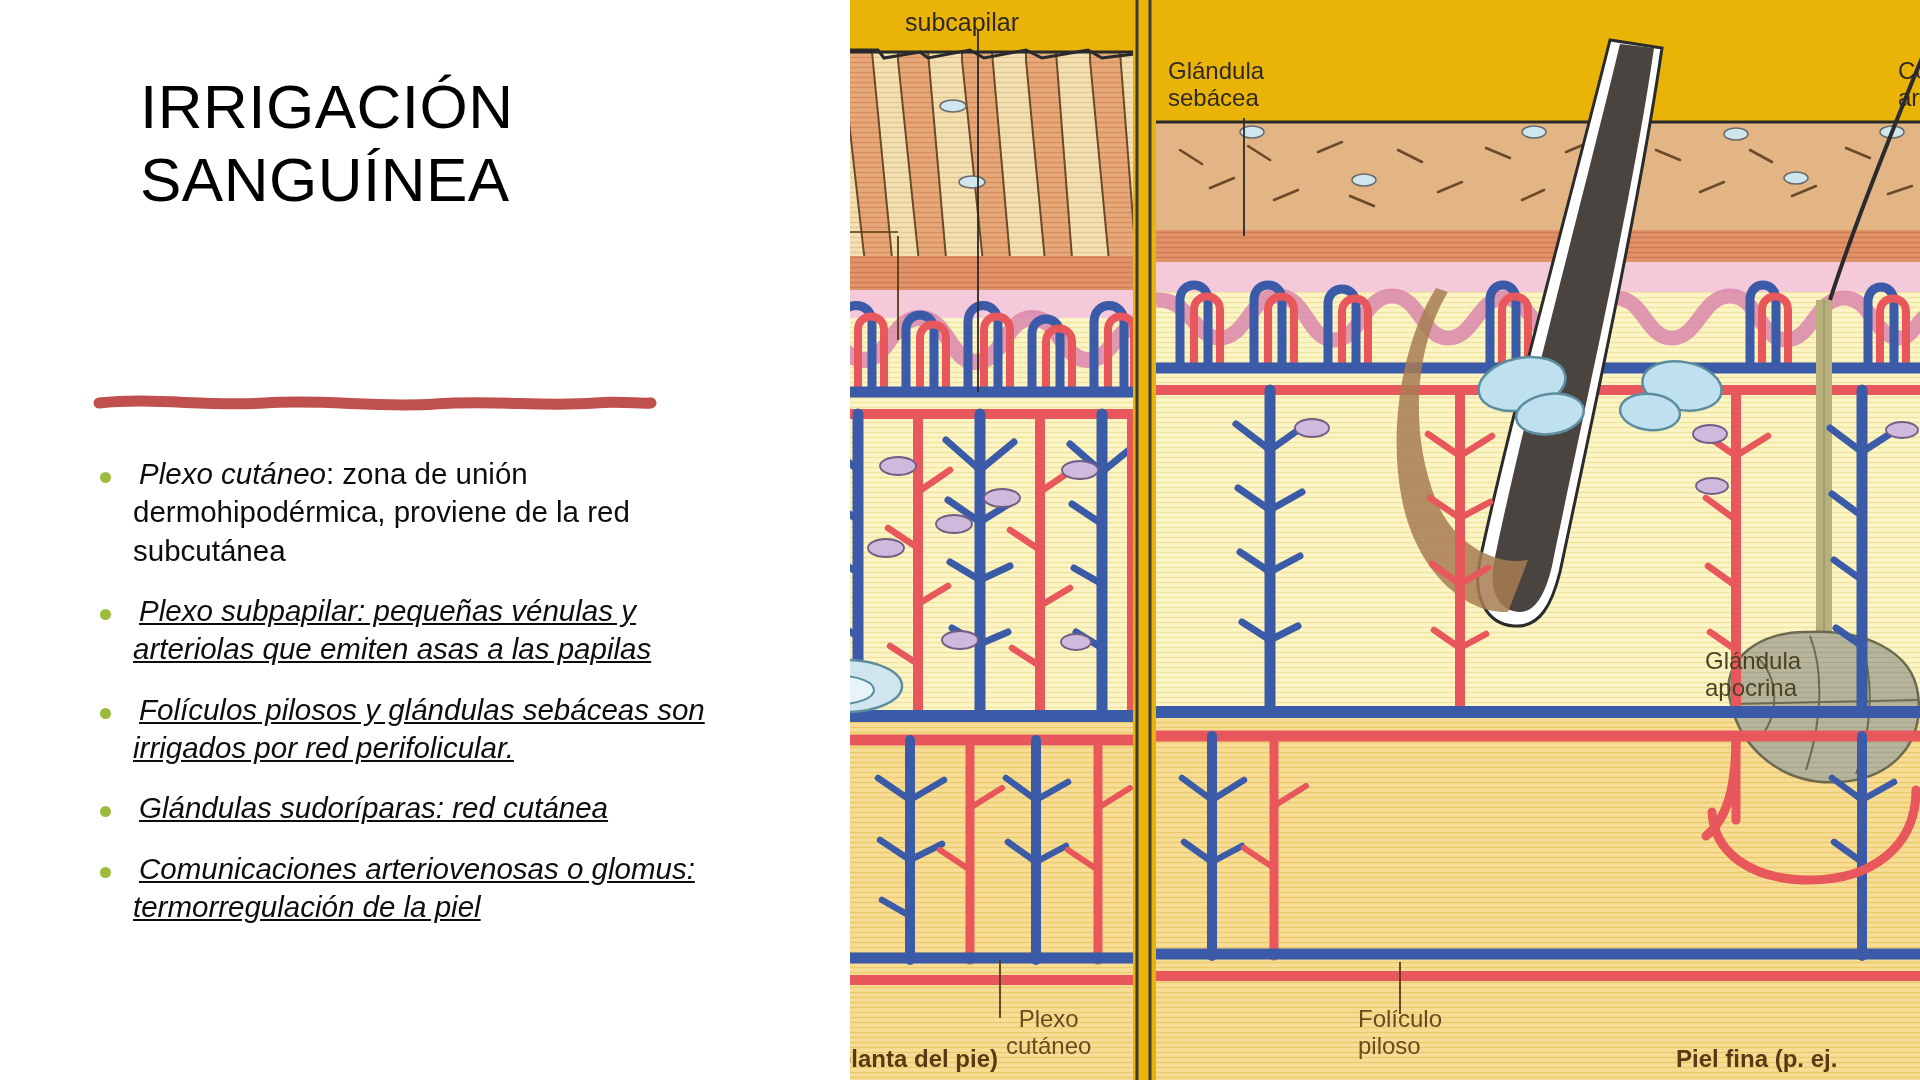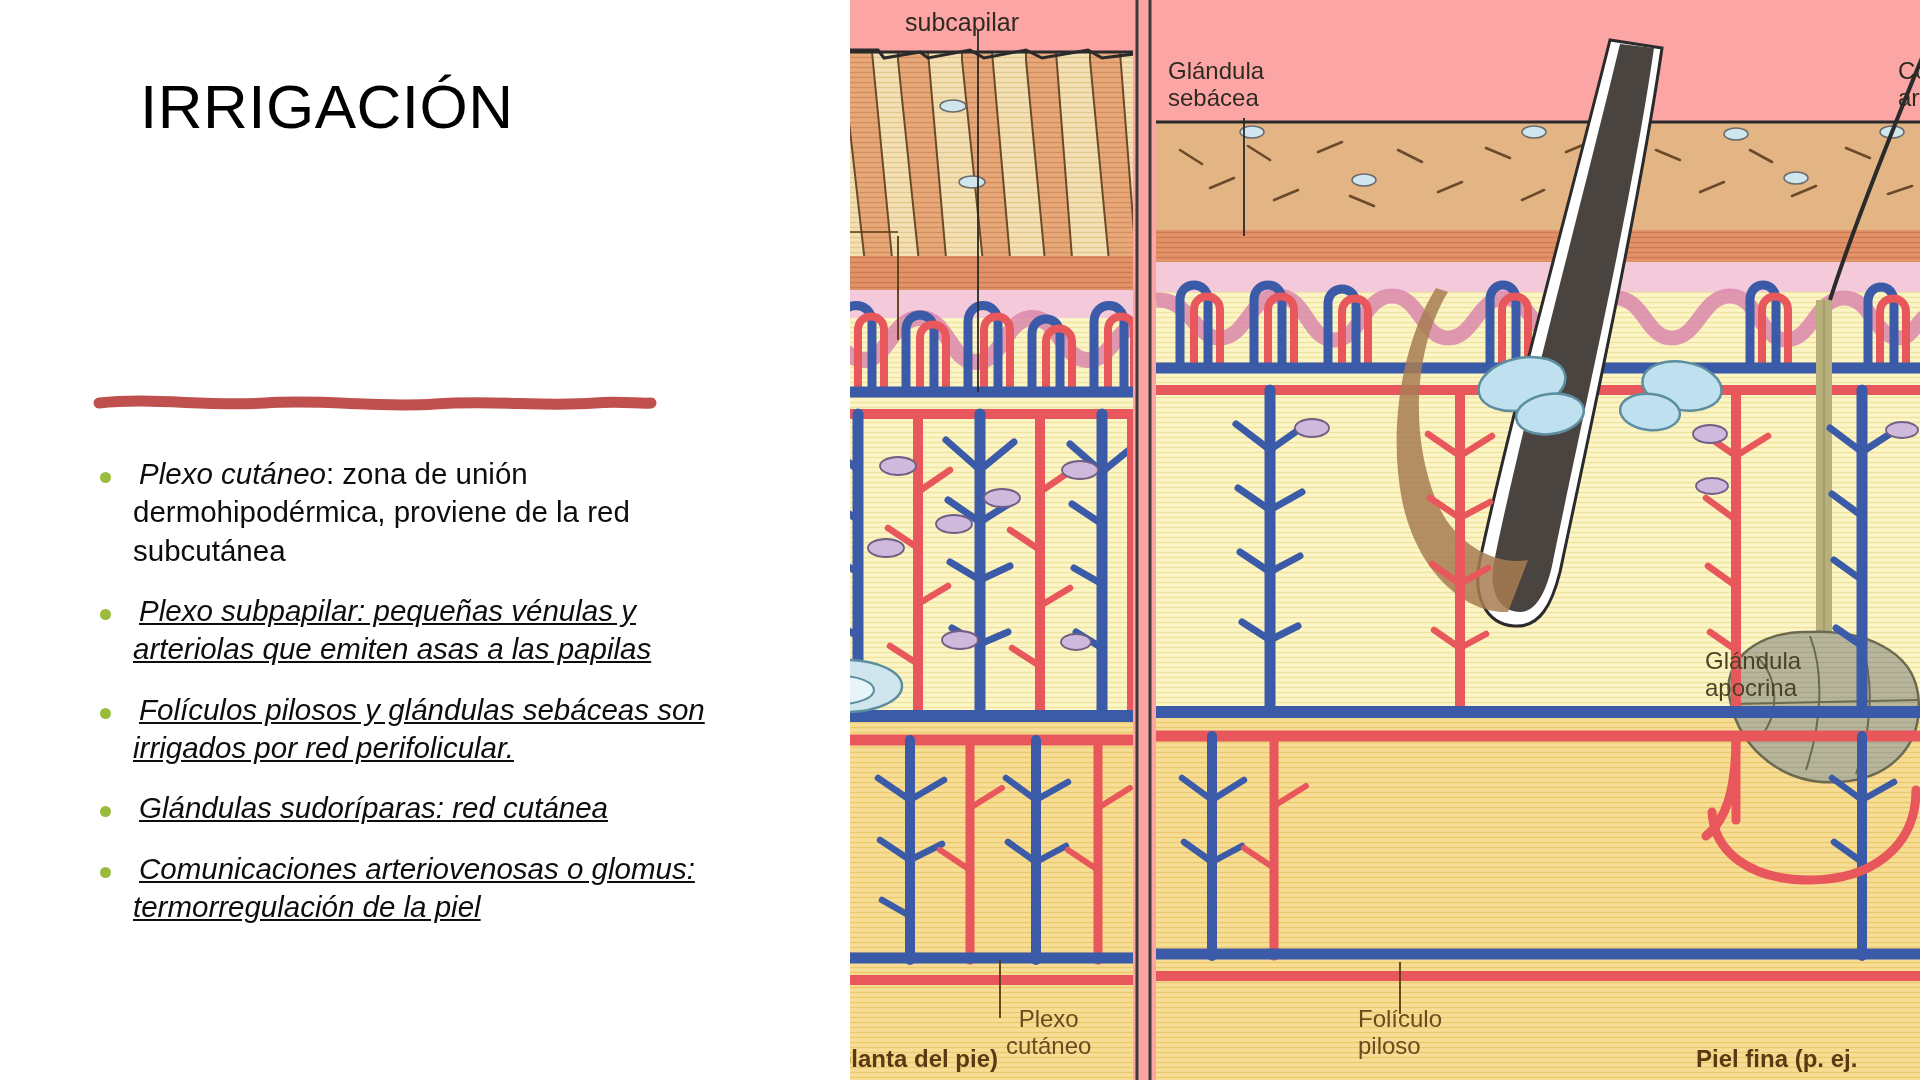--- a/index.html
+++ b/index.html
@@ -64,21 +64,21 @@
     text-indent: 6px;
   }
   .bullet-text.italic { font-style: italic; text-decoration: underline; }
   .bullet-text .em { font-style: italic; }
 
   
   #figure {
     position: absolute;
     left: 850px; top: 0;
     width: 1070px; height: 1080px;
-    background: #fca5a5;
+    background: #eab308;
     overflow: hidden;
   }
   #figure svg { display: block; }
   .fig-label {
     position: absolute;
     font-family: "Liberation Sans", sans-serif;
     color: #3c2a14;
     white-space: pre;
     line-height: 1.12;
     pointer-events: none;
@@ -91,20 +91,21 @@
 </style>
 </head>
 <body>
 
 <div id="slide">
 
   <div id="left-col">
 
     <div id="slide-title">
       <div>IRRIGACIÓN</div>
+      <div>SANGUÍNEA</div>
     </div>
 
     <svg id="title-divider" viewBox="0 0 560 22" preserveAspectRatio="none" aria-hidden="true">
       <path d="M4,11 C60,5 110,15 170,11 C230,7 280,16 340,12 C400,8 450,15 500,11 C525,9 545,12 556,11" fill="none" stroke="#c0504d" stroke-width="11" stroke-linecap="round"></path>
     </svg>
 
     <div id="bullet-list">
 
       <div class="bullet-row">
         <span class="bullet-dot"></span>
@@ -541,16 +542,16 @@
 apocrina</div>
 
     <div class="fig-label lbl-bot" style="left:108px; top:1006px; white-space:pre; text-align:center;margin-left:48px;">Plexo
 cutáneo</div>
 
     <div class="fig-label lbl-bot" style="left:508px; top:1006px; white-space:pre; text-align:left;">Folículo
 piloso</div>
 
     <div class="fig-label lbl-bold" style="left:-40px; top:1046px;">j., planta del pie)</div>
 
-    <div class="fig-label lbl-bold" style="left:846px; top:1046px;">Piel fina (p. ej.</div>
+    <div class="fig-label lbl-bold" style="left:826px; top:1046px;">Piel fina (p. ej.</div>
   </div>
 
 </div>
 
 </body></html>

